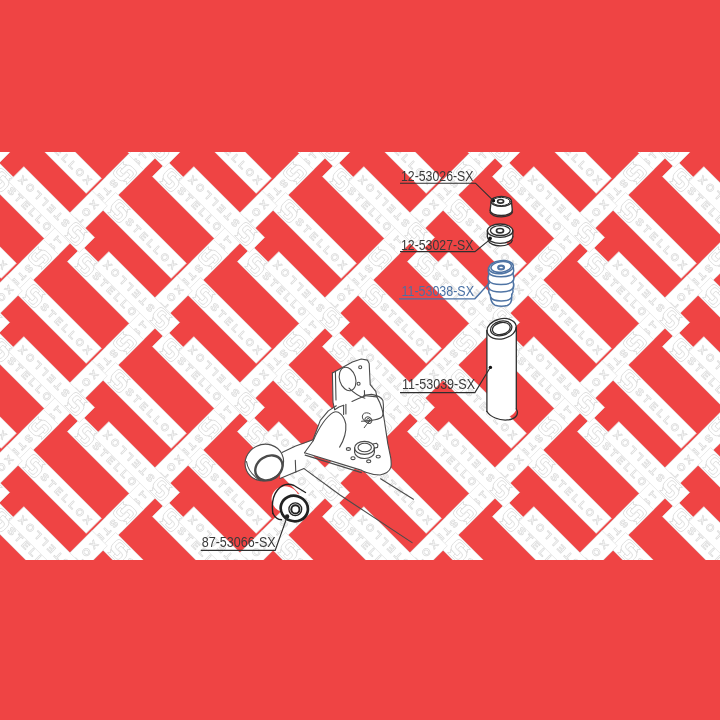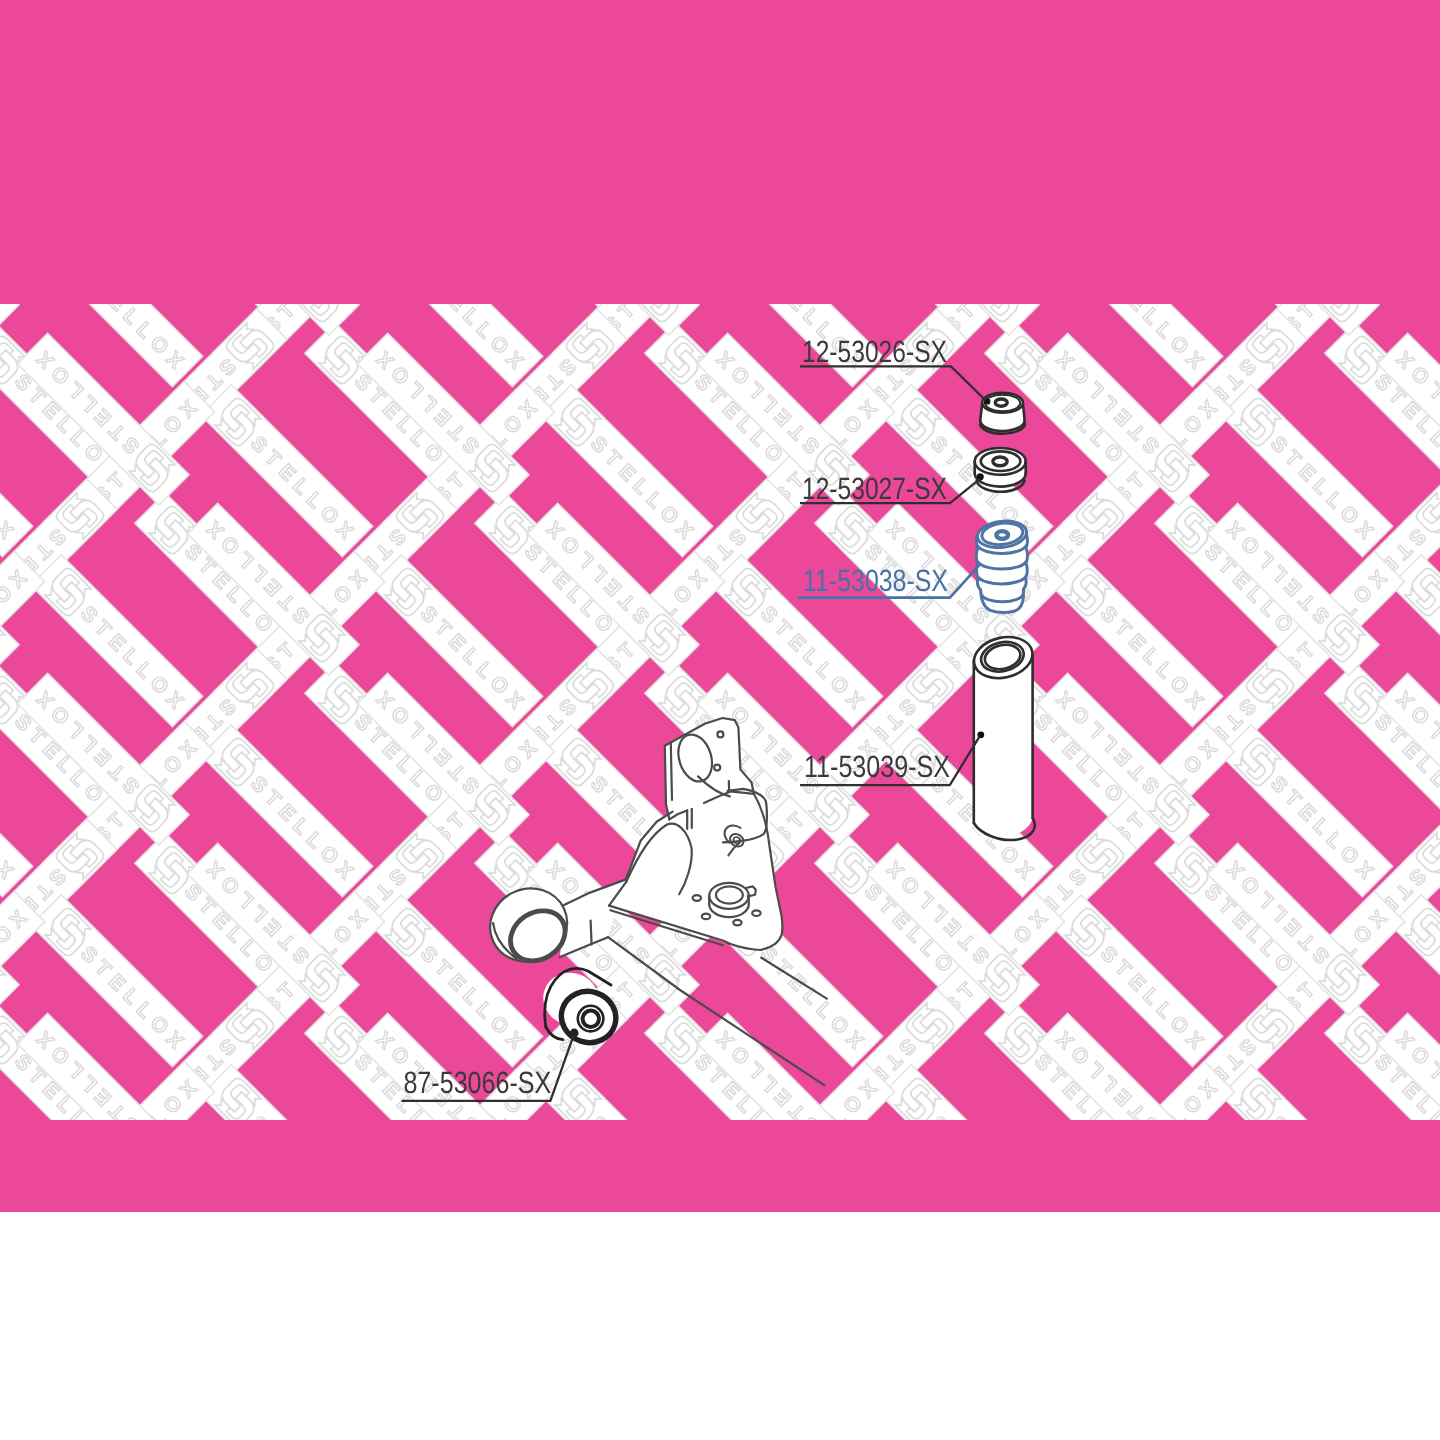--- a/index.html
+++ b/index.html
@@ -1,14 +1,14 @@
 <!DOCTYPE html>
 <html><head><meta charset="utf-8"><style>
 html,body{margin:0;padding:0;background:#fff}
-.page{position:relative;width:720px;height:606px;background:#ec4899;overflow:hidden;font-family:"Liberation Sans",sans-serif}
+.page{position:relative;width:720px;height:720px;background:#ef4444;overflow:hidden;font-family:"Liberation Sans",sans-serif}
 </style></head><body>
 <div class="page">
 <svg width="720" height="720" viewBox="0 0 720 720">
 <defs>
 <path id="hk" d="M 11,-14.5 L 7.5,-11 L 11,-7.5 L 1,-7.5 L 1,-11.5 L -5,-11.5
  Q -9.5,-11.5 -9.5,-7.5 L -9.5,-3.5 Q -9.5,0.5 -5,0.5 L 3.5,0.5 L 3.5,7.5 L -5.5,7.5
  Q -14.5,7.5 -14.5,-2 L -14.5,-9 Q -14.5,-14.5 -8,-14.5 Z"></path>
 <g id="wu">
   <rect x="-15.5" y="-10.7" width="100" height="21.4" fill="#ffffff" stroke="#e5e5e5" stroke-width="0.8"></rect>
   <use href="#hk" fill="#ffffff" stroke="#dcdcdc" stroke-width="1.35" transform="scale(0.64)"></use>

